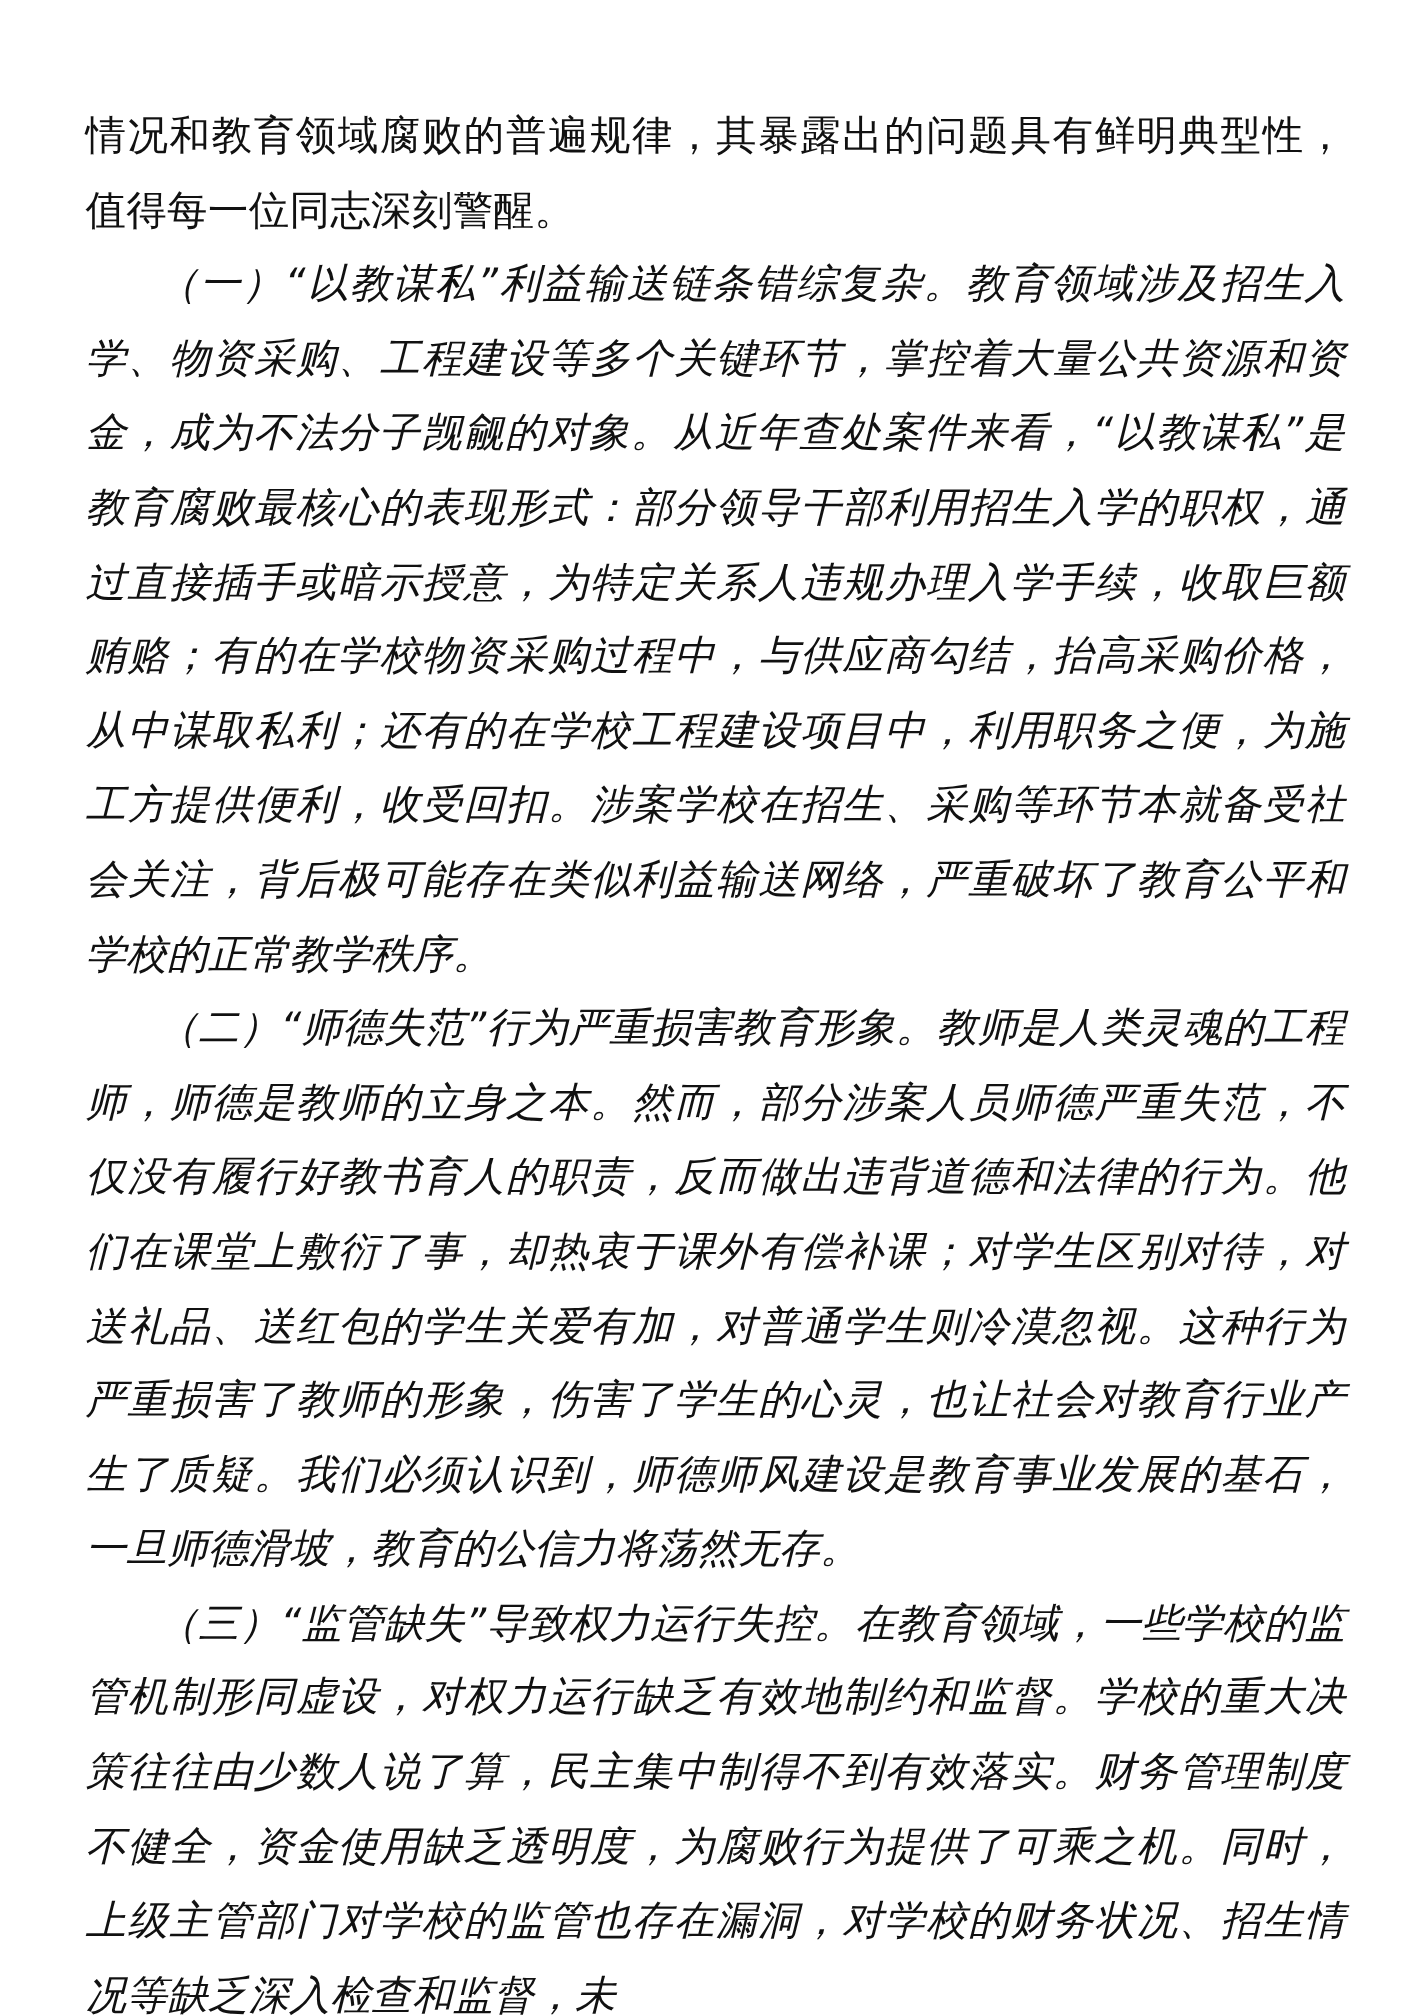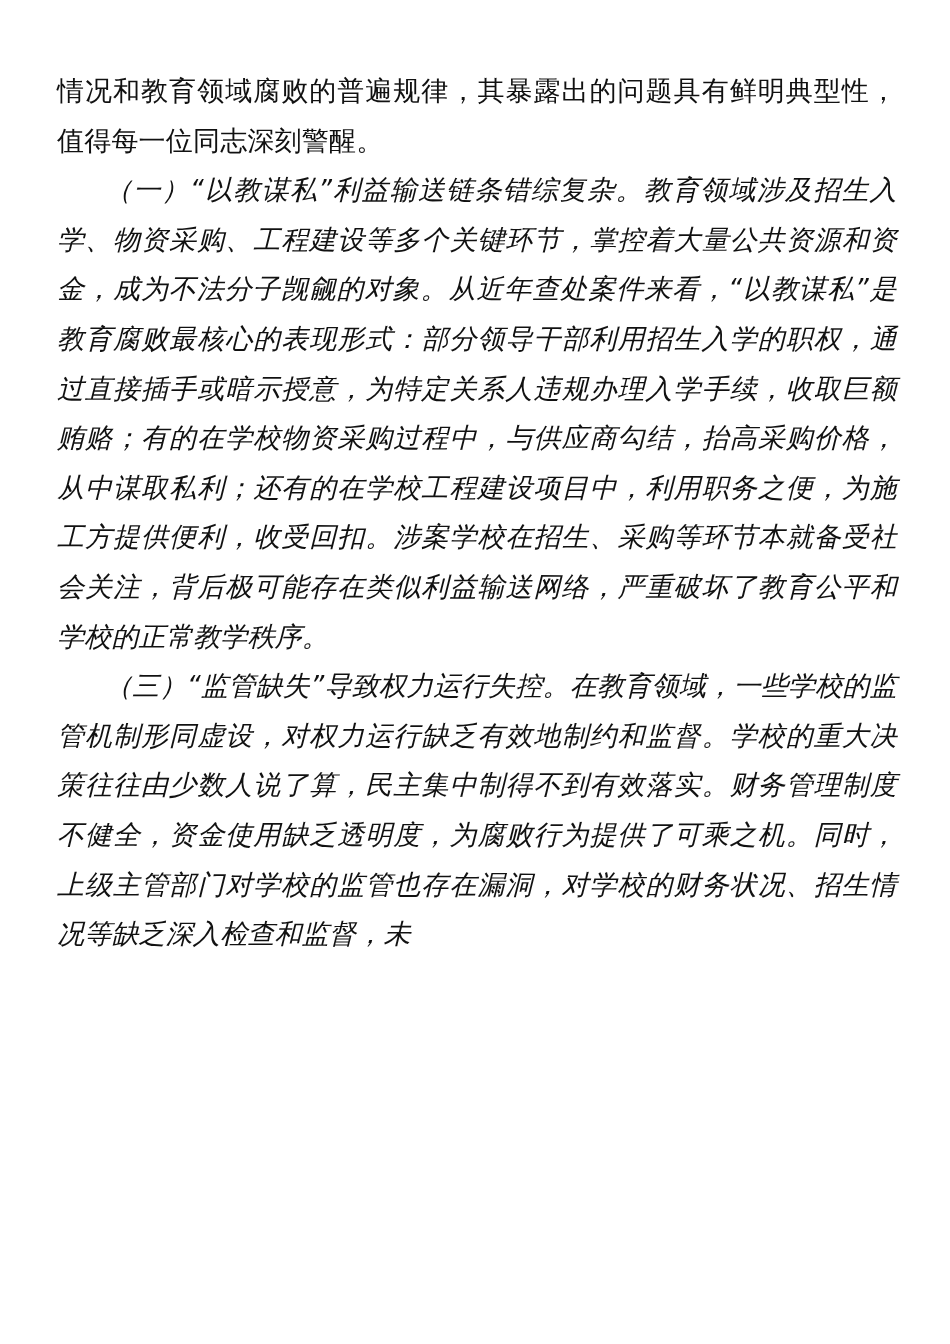--- a/index.html
+++ b/index.html
@@ -34,14 +34,15 @@
     text-indent: 48px;
     font-style: italic;
   }
 </style>
 </head>
 <body>
 
 <div class="page">
   <p class="para">情况和教育领域腐败的普遍规律，其暴露出的问题具有鲜明典型性，值得每一位同志深刻警醒。</p>
   <p class="para indent">（一）“以教谋私”利益输送链条错综复杂。教育领域涉及招生入学、物资采购、工程建设等多个关键环节，掌控着大量公共资源和资金，成为不法分子觊觎的对象。从近年查处案件来看，“以教谋私”是教育腐败最核心的表现形式：部分领导干部利用招生入学的职权，通过直接插手或暗示授意，为特定关系人违规办理入学手续，收取巨额贿赂；有的在学校物资采购过程中，与供应商勾结，抬高采购价格，从中谋取私利；还有的在学校工程建设项目中，利用职务之便，为施工方提供便利，收受回扣。涉案学校在招生、采购等环节本就备受社会关注，背后极可能存在类似利益输送网络，严重破坏了教育公平和学校的正常教学秩序。</p>
+  <p class="para indent">（二）“师德失范”行为严重损害教育形象。教师是人类灵魂的工程师，师德是教师的立身之本。然而，部分涉案人员师德严重失范，不仅没有履行好教书育人的职责，反而做出违背道德和法律的行为。他们在课堂上敷衍了事，却热衷于课外有偿补课；对学生区别对待，对送礼品、送红包的学生关爱有加，对普通学生则冷漠忽视。这种行为严重损害了教师的形象，伤害了学生的心灵，也让社会对教育行业产生了质疑。我们必须认识到，师德师风建设是教育事业发展的基石，一旦师德滑坡，教育的公信力将荡然无存。</p>
   <p class="para indent">（三）“监管缺失”导致权力运行失控。在教育领域，一些学校的监管机制形同虚设，对权力运行缺乏有效地制约和监督。学校的重大决策往往由少数人说了算，民主集中制得不到有效落实。财务管理制度不健全，资金使用缺乏透明度，为腐败行为提供了可乘之机。同时，上级主管部门对学校的监管也存在漏洞，对学校的财务状况、招生情况等缺乏深入检查和监督，未</p>
 </div>
 
 </body></html>

